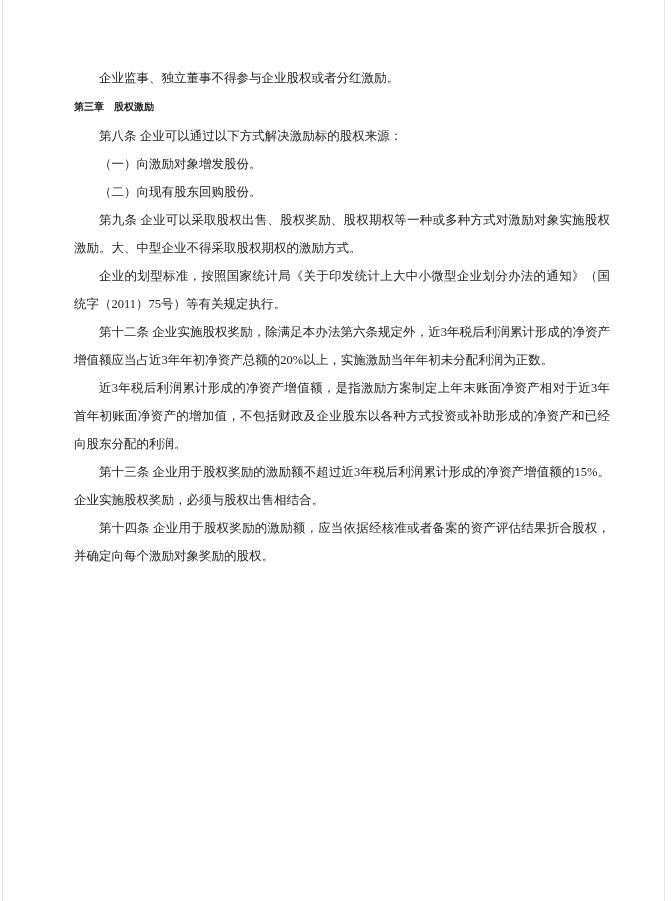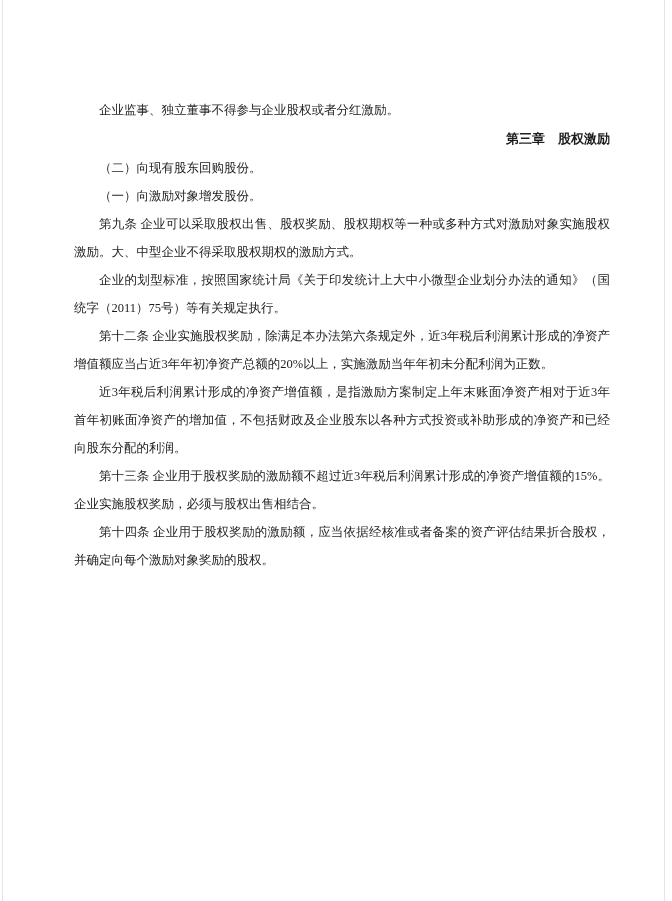--- a/index.html
+++ b/index.html
@@ -20,54 +20,55 @@
     top: 0;
     bottom: 0;
     width: 1px;
     background: #e4e4e4;
   }
   .page-edge.left  { left: 2px; }
   .page-edge.right { left: 664px; }
   .content {
     position: absolute;
     left: 74px;
-    top: 96px;
+    top: 64px;
     width: 536px;
     color: #1d1d1d;
   }
   p.para {
     margin: 0;
     font-size: 12.5px;
     line-height: 28px;
     text-align: justify;
     text-justify: inter-ideograph;
     text-indent: 2em;
     word-break: break-all;
   }
   h2.chapter {
     margin: 0;
-    font-size: 13px;
+    font-size: 10px;
     line-height: 30px;
     font-weight: 700;
-    text-align: right;
+    text-align: left;
     text-indent: 0;
   }
 </style>
 </head>
 <body>
 
 <div class="page">
   <div class="page-edge left"></div>
   <div class="page-edge right"></div>
 
   <div class="content">
     <p class="para">企业监事、独立董事不得参与企业股权或者分红激励。</p>
     <h2 class="chapter">第三章　股权激励</h2>
+    <p class="para">第八条 企业可以通过以下方式解决激励标的股权来源：</p>
+    <p class="para">（一）向激励对象增发股份。</p>
     <p class="para">（二）向现有股东回购股份。</p>
-    <p class="para">（一）向激励对象增发股份。</p>
     <p class="para">第九条 企业可以采取股权出售、股权奖励、股权期权等一种或多种方式对激励对象实施股权激励。大、中型企业不得采取股权期权的激励方式。</p>
     <p class="para">企业的划型标准，按照国家统计局《关于印发统计上大中小微型企业划分办法的通知》（国统字（2011）75号）等有关规定执行。</p>
     <p class="para">第十二条 企业实施股权奖励，除满足本办法第六条规定外，近3年税后利润累计形成的净资产增值额应当占近3年年初净资产总额的20%以上，实施激励当年年初未分配利润为正数。</p>
     <p class="para">近3年税后利润累计形成的净资产增值额，是指激励方案制定上年末账面净资产相对于近3年首年初账面净资产的增加值，不包括财政及企业股东以各种方式投资或补助形成的净资产和已经向股东分配的利润。</p>
     <p class="para">第十三条 企业用于股权奖励的激励额不超过近3年税后利润累计形成的净资产增值额的15%。企业实施股权奖励，必须与股权出售相结合。</p>
     <p class="para">第十四条 企业用于股权奖励的激励额，应当依据经核准或者备案的资产评估结果折合股权，并确定向每个激励对象奖励的股权。</p>
   </div>
 </div>
 
 </body></html>

